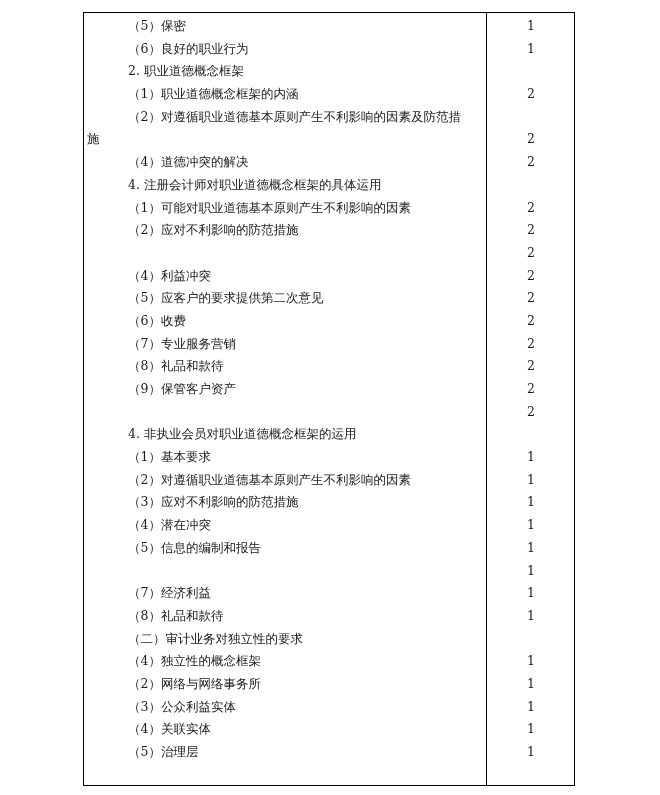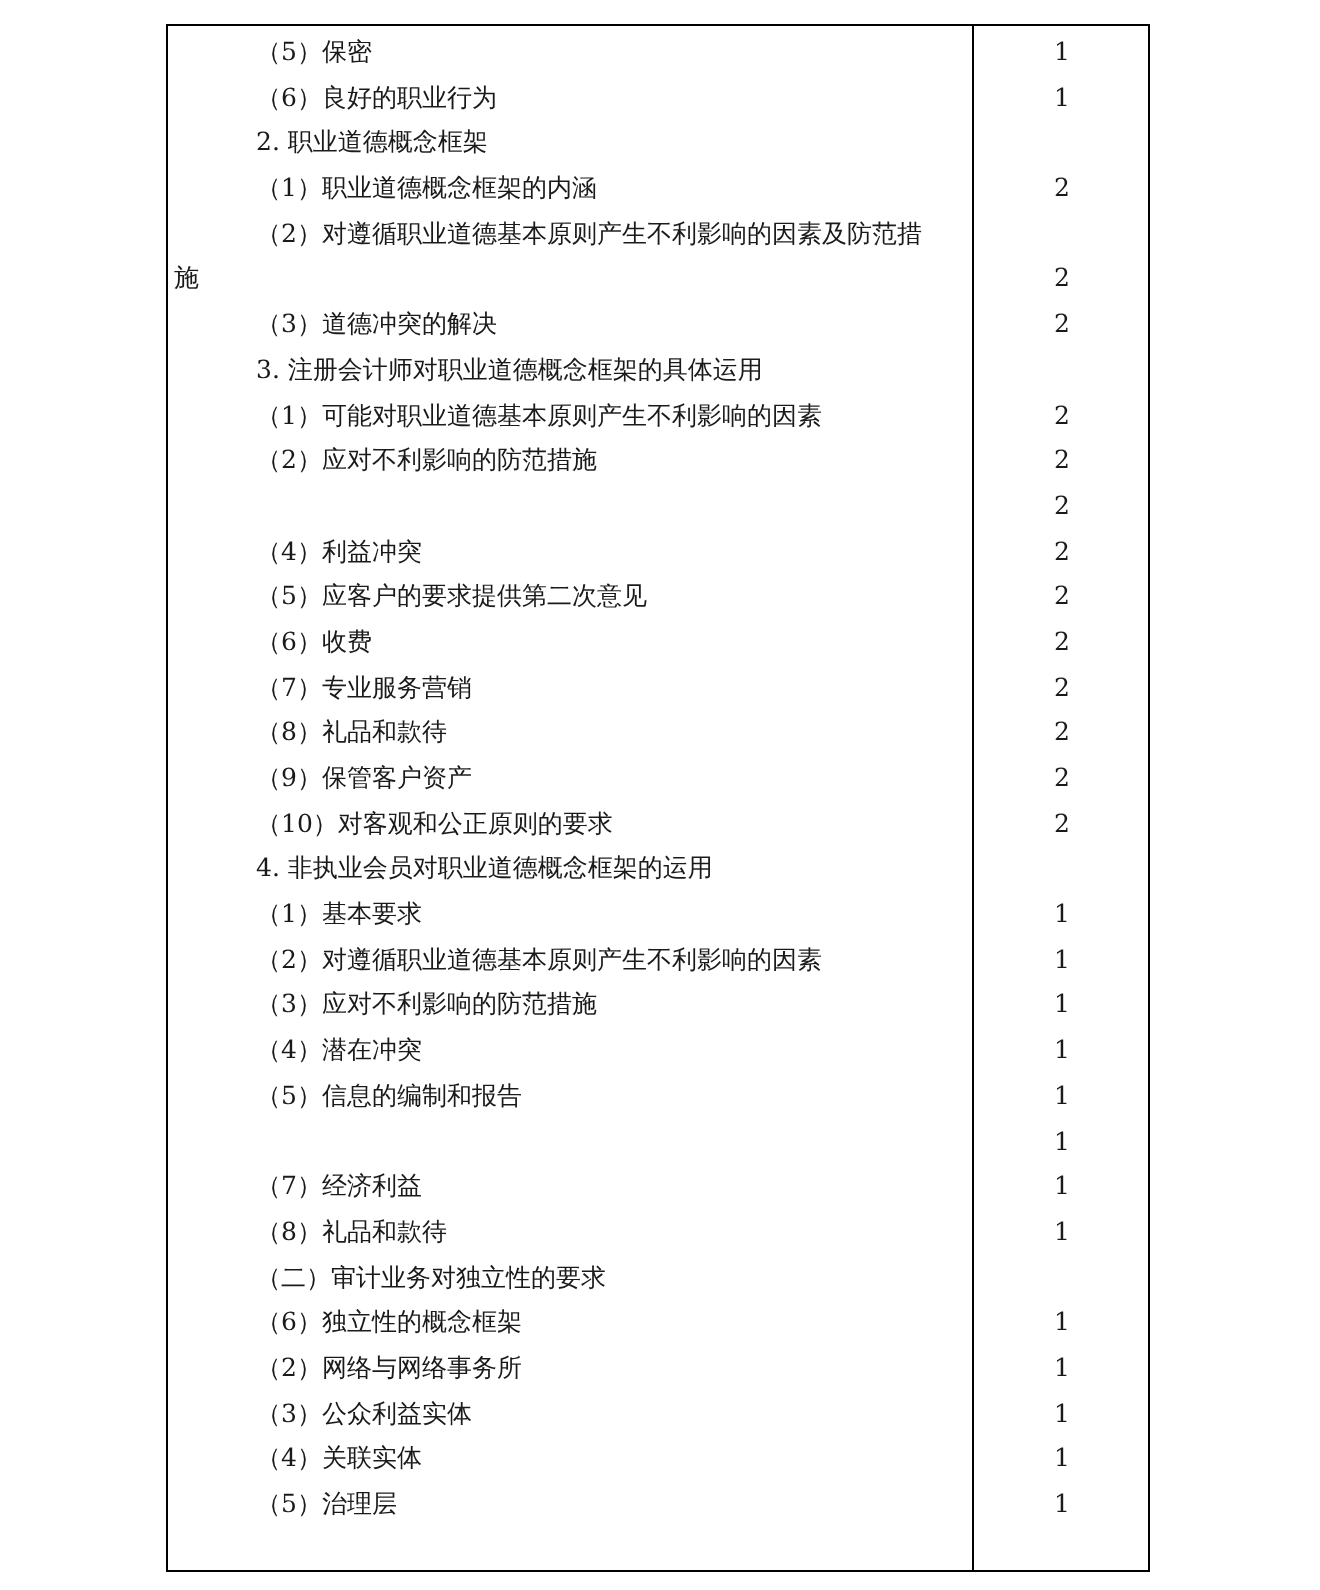--- a/index.html
+++ b/index.html
@@ -83,25 +83,25 @@
       </div>
       <div class="row">
         <span class="text">（2）对遵循职业道德基本原则产生不利影响的因素及防范措</span>
         <span class="hours"></span>
       </div>
       <div class="row flush">
         <span class="text">施</span>
         <span class="hours">2</span>
       </div>
       <div class="row">
-        <span class="text">（3）道德冲突的解决</span>
-        <span class="hours">2</span>
-      </div>
-      <div class="row">
-        <span class="text">3. 注册会计师对职业道德概念框架的具体运用</span>
+        <span class="text">（4）道德冲突的解决</span>
+        <span class="hours">2</span>
+      </div>
+      <div class="row">
+        <span class="text">4. 注册会计师对职业道德概念框架的具体运用</span>
         <span class="hours"></span>
       </div>
       <div class="row">
         <span class="text">（1）可能对职业道德基本原则产生不利影响的因素</span>
         <span class="hours">2</span>
       </div>
       <div class="row">
         <span class="text">（2）应对不利影响的防范措施</span>
         <span class="hours">2</span>
       </div>
@@ -126,21 +126,20 @@
       </div>
       <div class="row">
         <span class="text">（8）礼品和款待</span>
         <span class="hours">2</span>
       </div>
       <div class="row">
         <span class="text">（9）保管客户资产</span>
         <span class="hours">2</span>
       </div>
       <div class="row">
-        <span class="text">（10）对客观和公正原则的要求</span>
         <span class="hours">2</span>
       </div>
       <div class="row">
         <span class="text">4. 非执业会员对职业道德概念框架的运用</span>
         <span class="hours"></span>
       </div>
       <div class="row">
         <span class="text">（1）基本要求</span>
         <span class="hours">1</span>
       </div>
@@ -169,21 +168,21 @@
       </div>
       <div class="row">
         <span class="text">（8）礼品和款待</span>
         <span class="hours">1</span>
       </div>
       <div class="row">
         <span class="text">（二）审计业务对独立性的要求</span>
         <span class="hours"></span>
       </div>
       <div class="row">
-        <span class="text">（6）独立性的概念框架</span>
+        <span class="text">（4）独立性的概念框架</span>
         <span class="hours">1</span>
       </div>
       <div class="row">
         <span class="text">（2）网络与网络事务所</span>
         <span class="hours">1</span>
       </div>
       <div class="row">
         <span class="text">（3）公众利益实体</span>
         <span class="hours">1</span>
       </div>

